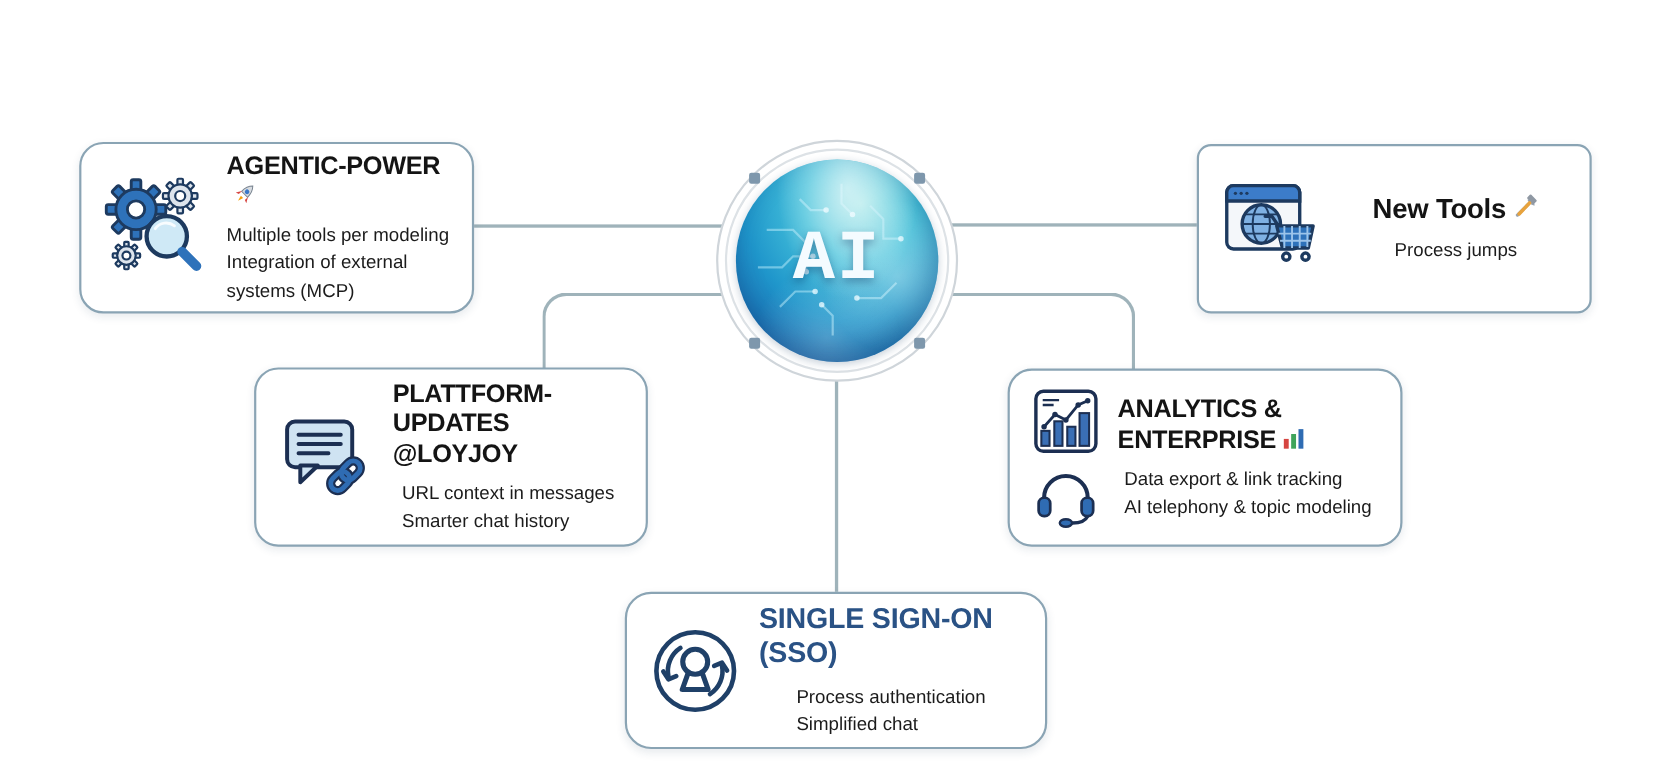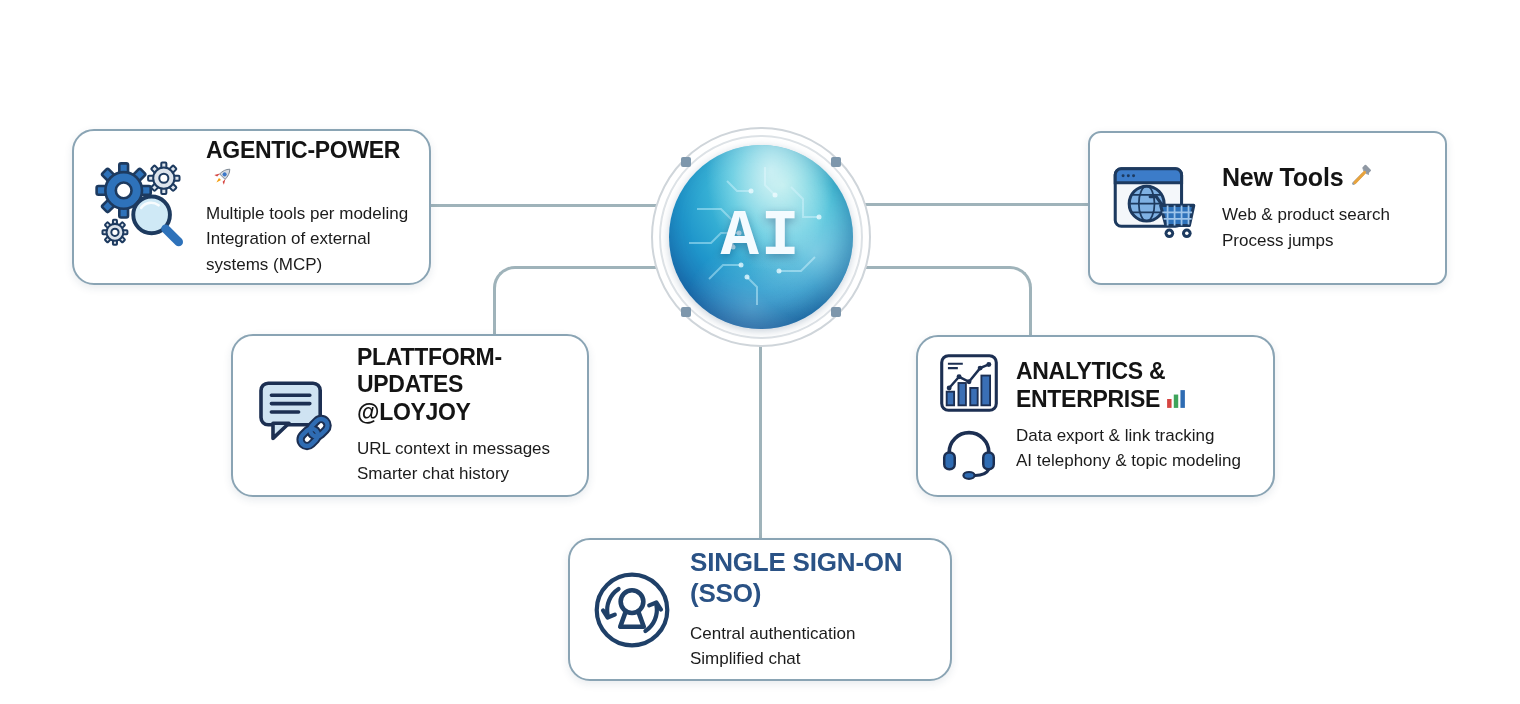--- a/index.html
+++ b/index.html
@@ -11,21 +11,21 @@
   .h-line{height:3px;background:#9fb3ba;}
   .v-line{width:3px;background:#9fb3ba;}
   .elbow-left{border-top:3px solid #9fb3ba;border-left:3px solid #9fb3ba;border-top-left-radius:22px;}
   .elbow-right{border-top:3px solid #9fb3ba;border-right:3px solid #9fb3ba;border-top-right-radius:22px;}
 
   
   .card{position:absolute;z-index:2;background:#ffffff;border:2px solid #8aa4b4;border-radius:22px;
         box-shadow:0 3px 8px rgba(30,60,90,.10);display:flex;align-items:center;gap:16px;
         padding:14px 20px;box-sizing:border-box;}
   .icon-col{flex:0 0 auto;display:flex;flex-direction:column;align-items:center;justify-content:center;gap:10px;}
-  .text-col{flex:1;display:flex;flex-direction:column;justify-content:center;min-width:0;}
+  .text-col{flex:1;display:flex;flex-direction:column;justify-content:center;min-width:0;align-items:center;}
   .card-title{font-size:23px;font-weight:800;letter-spacing:-.3px;line-height:1.18;color:#141414;margin-bottom:10px;}
   .card-title .mini-emoji{vertical-align:-2px;margin-left:6px;}
   .card-body{font-size:17px;line-height:1.5;color:#1b1b1b;}
   .card-body .line{display:block;}
   .card-newtools .card-title{font-size:25px;letter-spacing:-.2px;}
   .card-sso .card-title{font-size:26px;color:#2a5285;letter-spacing:-.2px;margin-bottom:12px;}
 
   
   .ai-node{position:absolute;left:651px;top:127px;width:220px;height:220px;z-index:3;}
   .ring-outer{position:absolute;inset:0;border-radius:50%;background:#ffffff;border:2px solid #cfd5da;box-sizing:border-box;}
@@ -154,21 +154,20 @@
       </svg>
     </div>
     <div class="text-col">
       <div class="card-title"><span>New Tools</span><svg class="mini-emoji" width="24" height="24" viewBox="0 0 24 24">
             <path d="M4.5,19.5 L14,10" stroke="#9aa3ad" stroke-width="3" stroke-linecap="round"></path>
             <path d="M13.5,5.5 a5,5 0 0 1 6.5,5.5 l-3,-1 -2,-2 z" fill="#9aa3ad"></path>
             <rect x="13.5" y="2.5" width="8.5" height="5" rx="1" transform="rotate(45 17.5 5)" fill="#8f98a3"></rect>
             <path d="M15.5,8.5 L6,18.5" stroke="#e8a33d" stroke-width="3.2" stroke-linecap="round"></path>
           </svg></div>
       <div class="card-body">
-        <span class="line">Web &amp; product search</span>
         <span class="line">Process jumps</span>
       </div>
     </div>
   </div>
 
   <div class="card" style="left:916px;top:335px;width:359px;height:162px;">
     <div class="icon-col">
       <svg width="62" height="62" viewBox="0 0 100 100">
         <rect x="6" y="6" width="88" height="88" rx="11" fill="#ffffff" stroke="#1c2f52" stroke-width="5"></rect>
         <path d="M16,19 h24 M16,26 h16" stroke="#1c2f52" stroke-width="3.5" fill="none"></path>
@@ -228,34 +227,34 @@
     </div>
     <div class="text-col">
       <div class="card-title"><span>PLATTFORM-UPDATES @LOYJOY</span></div>
       <div class="card-body">
         <span class="line">URL context in messages</span>
         <span class="line">Smarter chat history</span>
       </div>
     </div>
   </div>
 
-  <div class="card card-sso" style="left:568px;top:538px;width:384px;height:143px;">
+  <div class="card card-sso" style="left:568px;top:538px;width:384px;height:143px;border-radius:24px;">
     <div class="icon-col">
       <svg width="84" height="84" viewBox="0 0 100 100">
         <circle cx="50" cy="50" r="42" fill="none" stroke="#1f4068" stroke-width="5"></circle>
         <path d="M43.5,49 L36,70 L64,70 L56.5,49 Z" fill="#ffffff" stroke="#1f4068" stroke-width="5.5" stroke-linejoin="round"></path>
         <circle cx="50" cy="40" r="13.5" fill="#ffffff" stroke="#1f4068" stroke-width="5.5"></circle>
         <path d="M34,25 a30,30 0 0 0 -13,31" fill="none" stroke="#1f4068" stroke-width="5" stroke-linecap="round"></path>
         <path d="M15.5,50.5 l5.5,8.5 8.5,-3.5" fill="none" stroke="#1f4068" stroke-width="5" stroke-linecap="round" stroke-linejoin="round"></path>
         <path d="M66,75 a30,30 0 0 0 13,-31" fill="none" stroke="#1f4068" stroke-width="5" stroke-linecap="round"></path>
         <path d="M84.5,49.5 l-5.5,-8.5 -8.5,3.5" fill="none" stroke="#1f4068" stroke-width="5" stroke-linecap="round" stroke-linejoin="round"></path>
       </svg>
     </div>
     <div class="text-col">
       <div class="card-title"><span>SINGLE SIGN-ON (SSO)</span></div>
       <div class="card-body">
-        <span class="line">Central authentication</span>
+        <span class="line">Process authentication</span>
         <span class="line">Simplified chat</span>
       </div>
     </div>
   </div>
 
 </div>
 
 </body></html>

